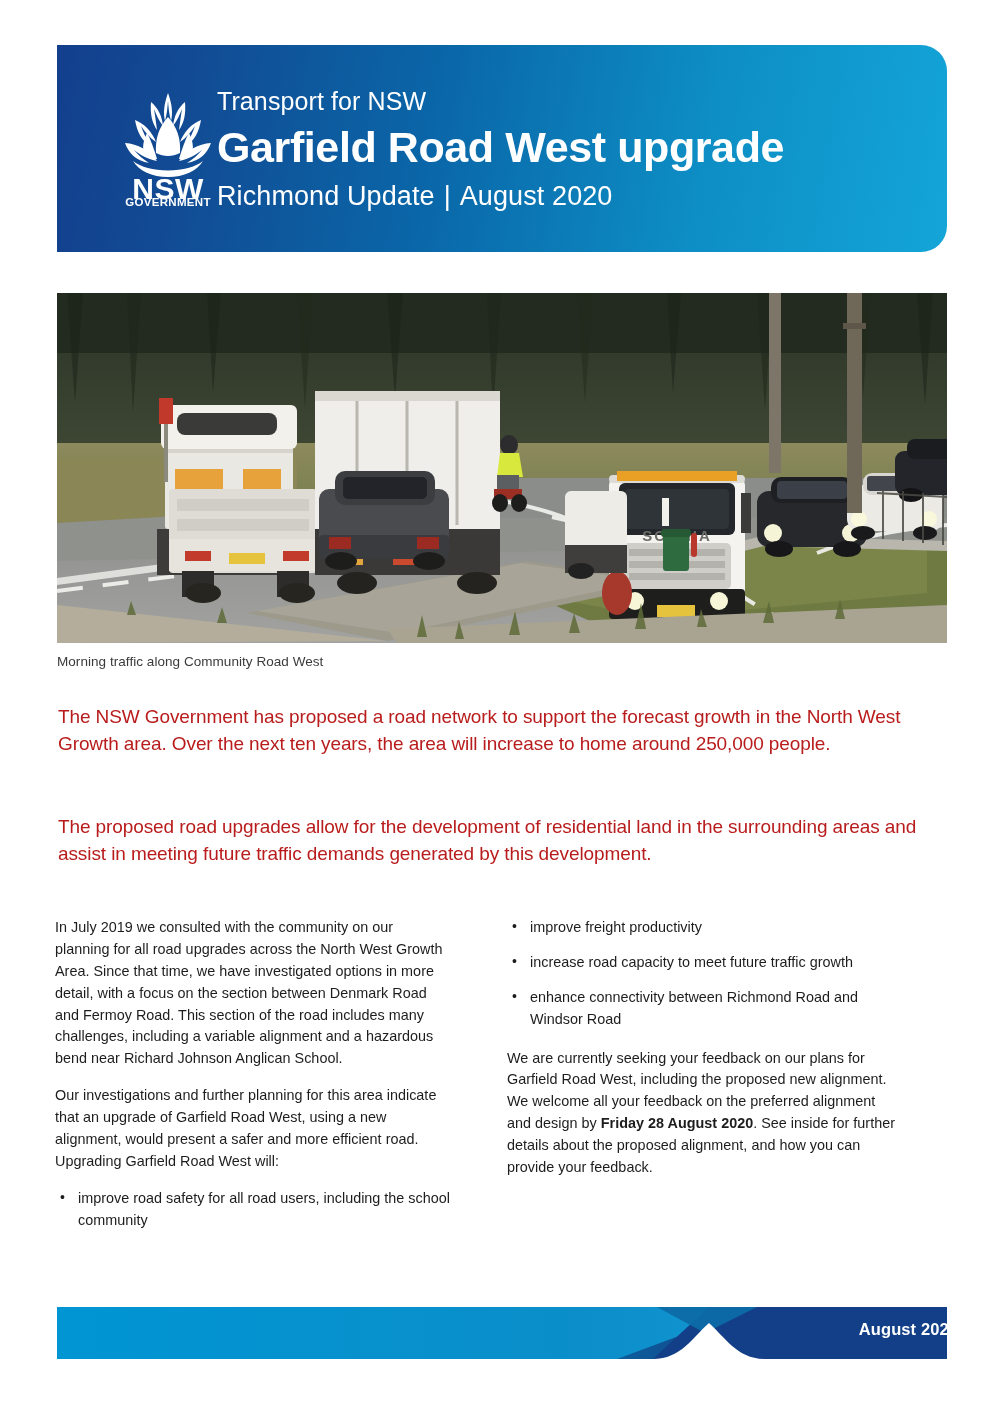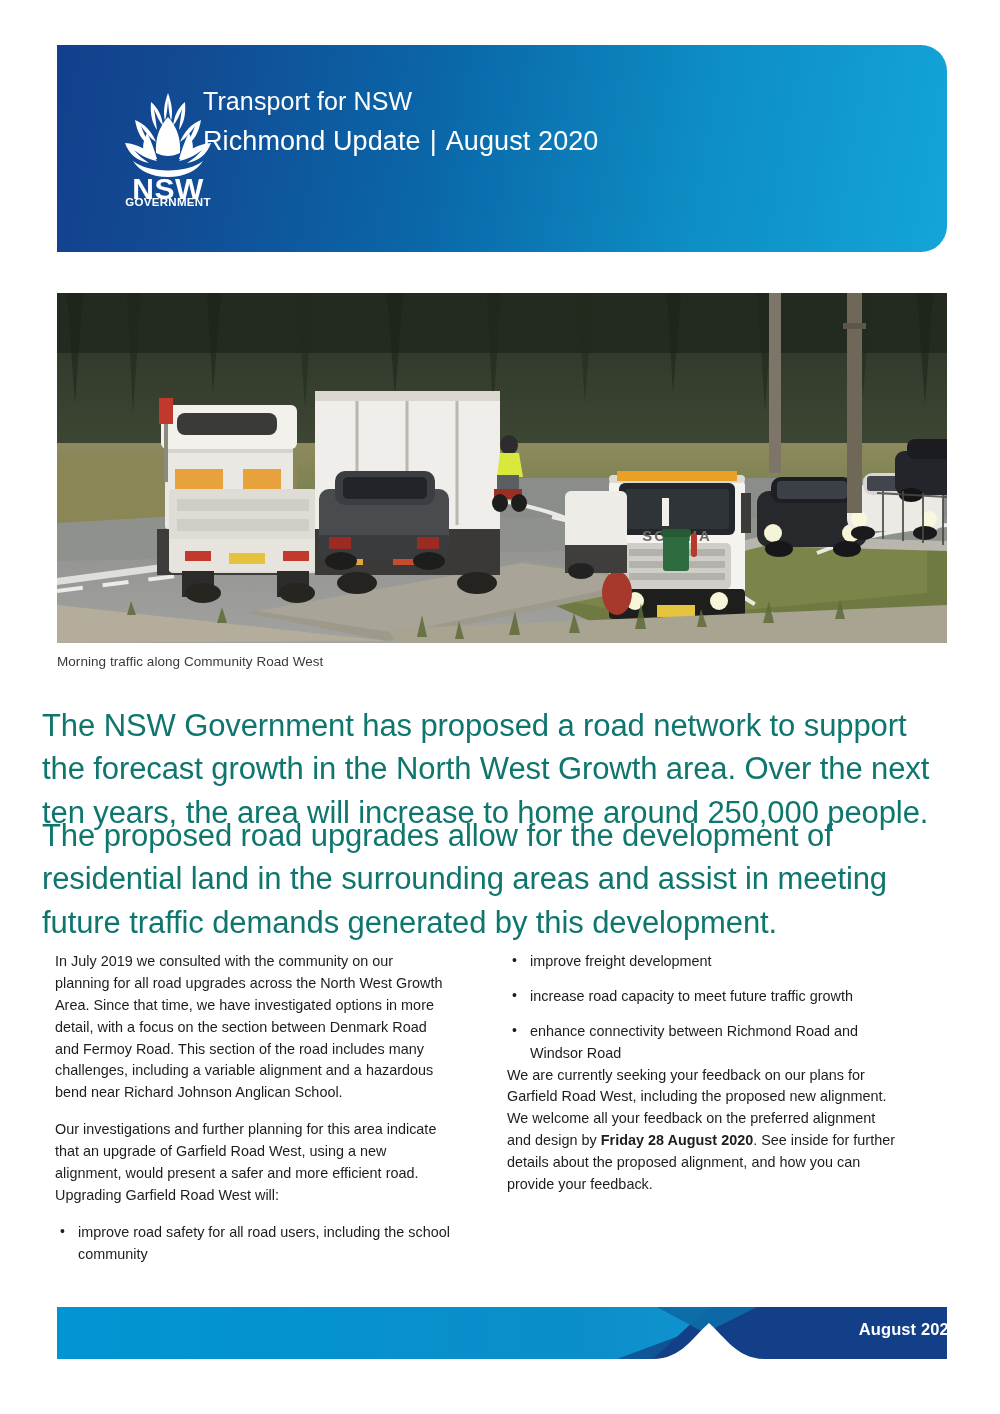--- a/index.html
+++ b/index.html
@@ -38,21 +38,21 @@
     left: 52px;
     top: 42px;
     width: 118px;
     height: 120px;
   }
 
   .logo-svg { display: block; width: 118px; height: 120px; }
 
   .header-text {
     position: absolute;
-    left: 146px;
+    left: 160px;
     top: 42px;
     right: 20px;
   }
 
   .eyebrow {
     color: #ffffff;
     font-size: 25px;
     font-weight: 400;
     letter-spacing: .1px;
     line-height: 1.15;
@@ -98,35 +98,35 @@
     left: 57px;
     top: 654px;
     font-size: 13.5px;
     color: #3b3b3b;
     letter-spacing: .05px;
   }
 
   
   .lead {
     position: absolute;
-    left: 42px;
+    left: 58px;
     width: 895px;
-    color: #0f766e;
-    font-size: 31px;
+    color: #b91c1c;
+    font-size: 19px;
     line-height: 1.40;
     letter-spacing: -.1px;
   }
   .lead-1 { top: 704px; }
   .lead-2 { top: 814px; }
 
   
   .cols {
     position: absolute;
     left: 55px;
-    top: 951px;
+    top: 917px;
     width: 895px;
     display: flex;
     gap: 56px;
   }
   .col { width: 396px; }
 
   .col p {
     font-size: 14.4px;
     line-height: 1.52;
     color: #1d1d1d;
@@ -150,21 +150,21 @@
   .col ul li::before {
     content: "\2022";
     position: absolute;
     left: 5px;
     top: -1px;
     font-size: 14px;
     color: #1d1d1d;
   }
   .col ul.tight-top { margin-top: 0; }
 
-  .col .after-list { }
+  .col .after-list { margin-top: 17px; }
 
   b, strong { font-weight: 700; }
 
   
   .footer {
     position: absolute;
     left: 57px;
     top: 1307px;
     width: 890px;
     height: 52px;
@@ -213,20 +213,21 @@
           <text x="59" y="112" text-anchor="middle" font-family="'Liberation Sans', sans-serif" font-size="30" font-weight="700" letter-spacing="0.5">NSW</text>
         </g>
       </svg>
       <svg class="logo-svg" style="position:absolute; left:0; top:0; pointer-events:none;" viewBox="0 0 118 120">
         <text x="59" y="119" text-anchor="middle" fill="#ffffff" font-family="'Liberation Sans', sans-serif" font-size="11.5" font-weight="700" letter-spacing="0.3">GOVERNMENT</text>
       </svg>
     </div>
 
     <div class="header-text">
       <div class="eyebrow">Transport for NSW</div>
+      <div class="main-title">Garfield Road West upgrade</div>
       <div class="subtitle">
         <span>Richmond Update</span><span class="bar">|</span><span>August 2020</span>
       </div>
     </div>
   </div>
 
   <div class="photo-wrap">
     <svg class="photo-svg" viewBox="0 0 890 350" preserveAspectRatio="none">
       <defs>
         <linearGradient id="treeG" x1="0" y1="0" x2="0" y2="1">
@@ -448,21 +449,21 @@
     <div class="col">
       <p>In July 2019 we consulted with the community on our planning for all road upgrades across the North West Growth Area. Since that time, we have investigated options in more detail, with a focus on the section between Denmark Road and Fermoy Road. This section of the road includes many challenges, including a variable alignment and a hazardous bend near Richard Johnson Anglican School.</p>
       <p>Our investigations and further planning for this area indicate that an upgrade of Garfield Road West, using a new alignment, would present a safer and more efficient road. Upgrading Garfield Road West will:</p>
       <ul>
         <li>improve road safety for all road users, including the school community</li>
       </ul>
     </div>
 
     <div class="col">
       <ul class="tight-top">
-        <li>improve freight development</li>
+        <li>improve freight productivity</li>
         <li>increase road capacity to meet future traffic growth</li>
         <li>enhance connectivity between Richmond Road and Windsor Road</li>
       </ul>
       <p class="after-list"><span>We are currently seeking your feedback on our plans for Garfield Road West, including the proposed new alignment. We welcome all your feedback on the preferred alignment and design by </span><b>Friday 28 August 2020</b><span>. See inside for further details about the proposed alignment, and how you can provide your feedback.</span></p>
     </div>
 
   </div>
 
   <div class="footer">
     <svg class="footer-svg" viewBox="0 0 890 52" preserveAspectRatio="none">

